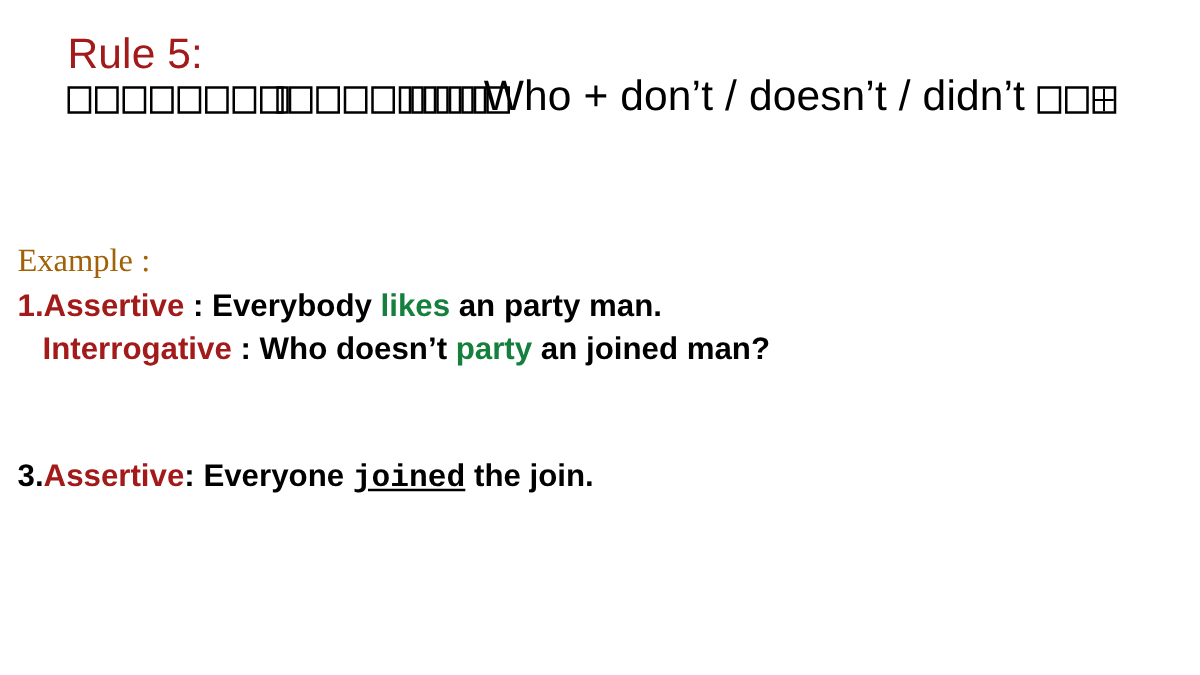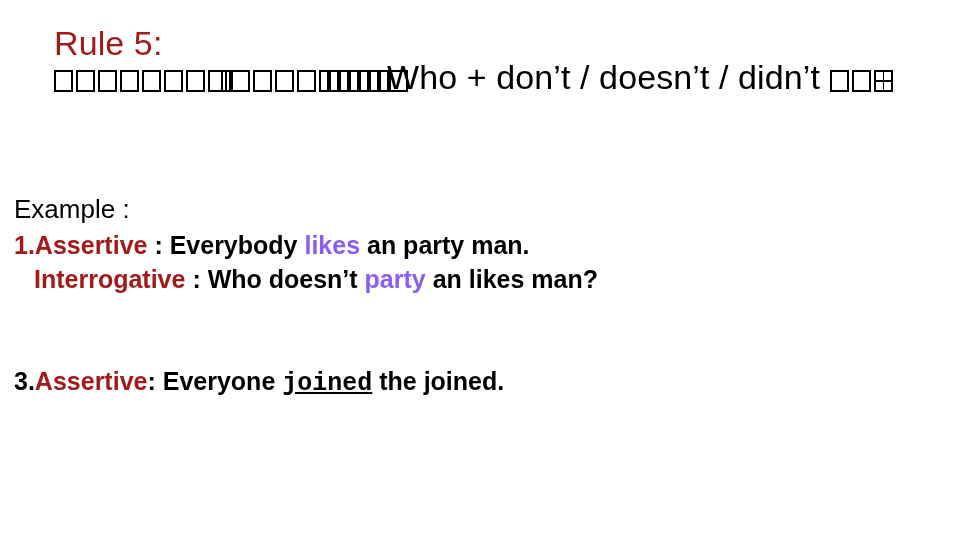--- a/index.html
+++ b/index.html
@@ -79,35 +79,36 @@
   
   .examples {
     position: absolute;
     left: 14px;
     top: 192px;
     width: 930px;
   }
   .ex-heading {
     font-size: 26px;
     line-height: 34px;
-    color: #000000;
+    color: #a16207;
     margin-bottom: 2px;
+    font-family: Liberation Serif, serif;
   }
   .ex-line {
     font-size: 25px;
     line-height: 34px;
     font-weight: bold;
     white-space: nowrap;
   }
   .ex-line.assertive { margin-top: 0px; }
   .ex-line.interrogative { padding-left: 20px; }
   .gap { height: 34px; }
 
   .red    { color: #A31A1A; }
-  .purple { color: #8b5cf6; }
+  .purple { color: #15803d; }
   .black  { color: #000000; }
   .uline  { text-decoration: underline; text-underline-offset: 2px; font-family: Liberation Mono, monospace; }
 </style>
 </head>
 <body>
 
 <div class="slide">
 
   <div class="rule-block">
 
@@ -123,26 +124,26 @@
   </div>
 
   <div class="examples">
 
     <div class="ex-heading">Example :</div>
 
     <div class="ex-line assertive">
       <span class="red">1.</span><span class="red">Assertive</span><span class="black"> : </span><span class="black">Everybody </span><span class="purple">likes</span><span class="black"> an party man.</span>
     </div>
     <div class="ex-line interrogative">
-      <span class="red">Interrogative</span><span class="black"> : </span><span class="black">Who doesn’t </span><span class="purple">party</span><span class="black"> an likes man?</span>
+      <span class="red">Interrogative</span><span class="black"> : </span><span class="black">Who doesn’t </span><span class="purple">party</span><span class="black"> an joined man?</span>
     </div>
 
     <div class="gap"></div>
 
 
     <div class="gap"></div>
 
     <div class="ex-line assertive">
-      <span class="black">3.</span><span class="red">Assertive</span><span class="black">: </span><span class="black">Everyone </span><span class="black uline">joined</span><span class="black"> the joined.</span>
+      <span class="black">3.</span><span class="red">Assertive</span><span class="black">: </span><span class="black">Everyone </span><span class="black uline">joined</span><span class="black"> the join.</span>
     </div>
 
   </div>
 </div>
 
 </body></html>

